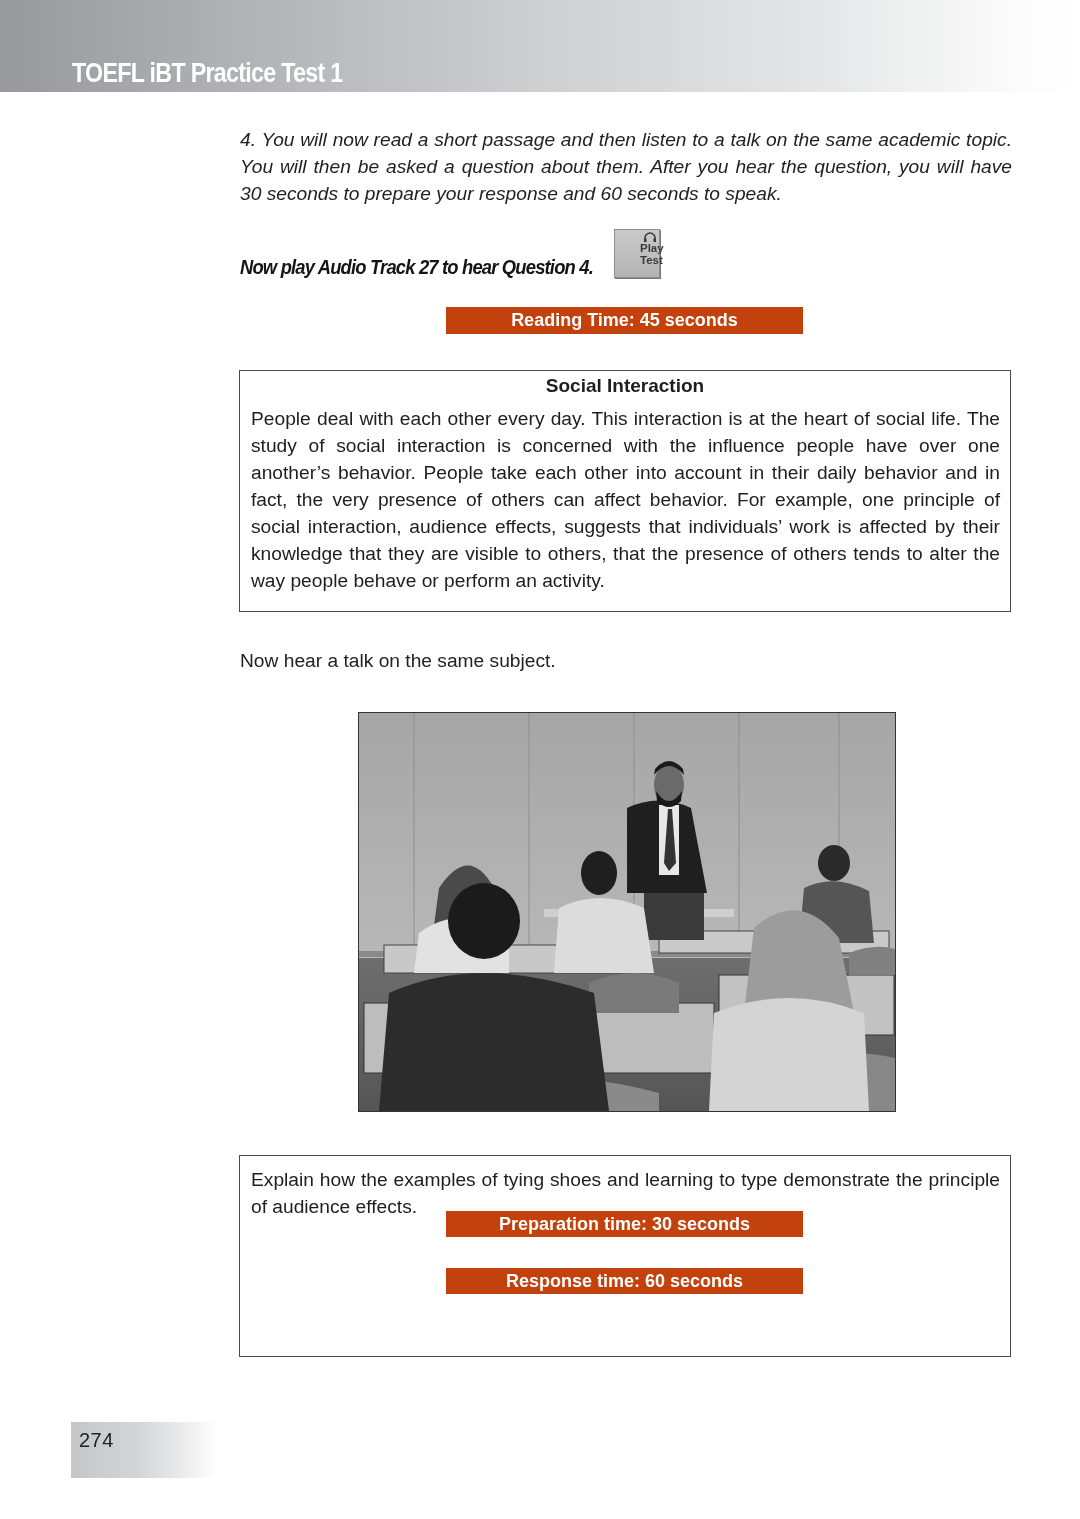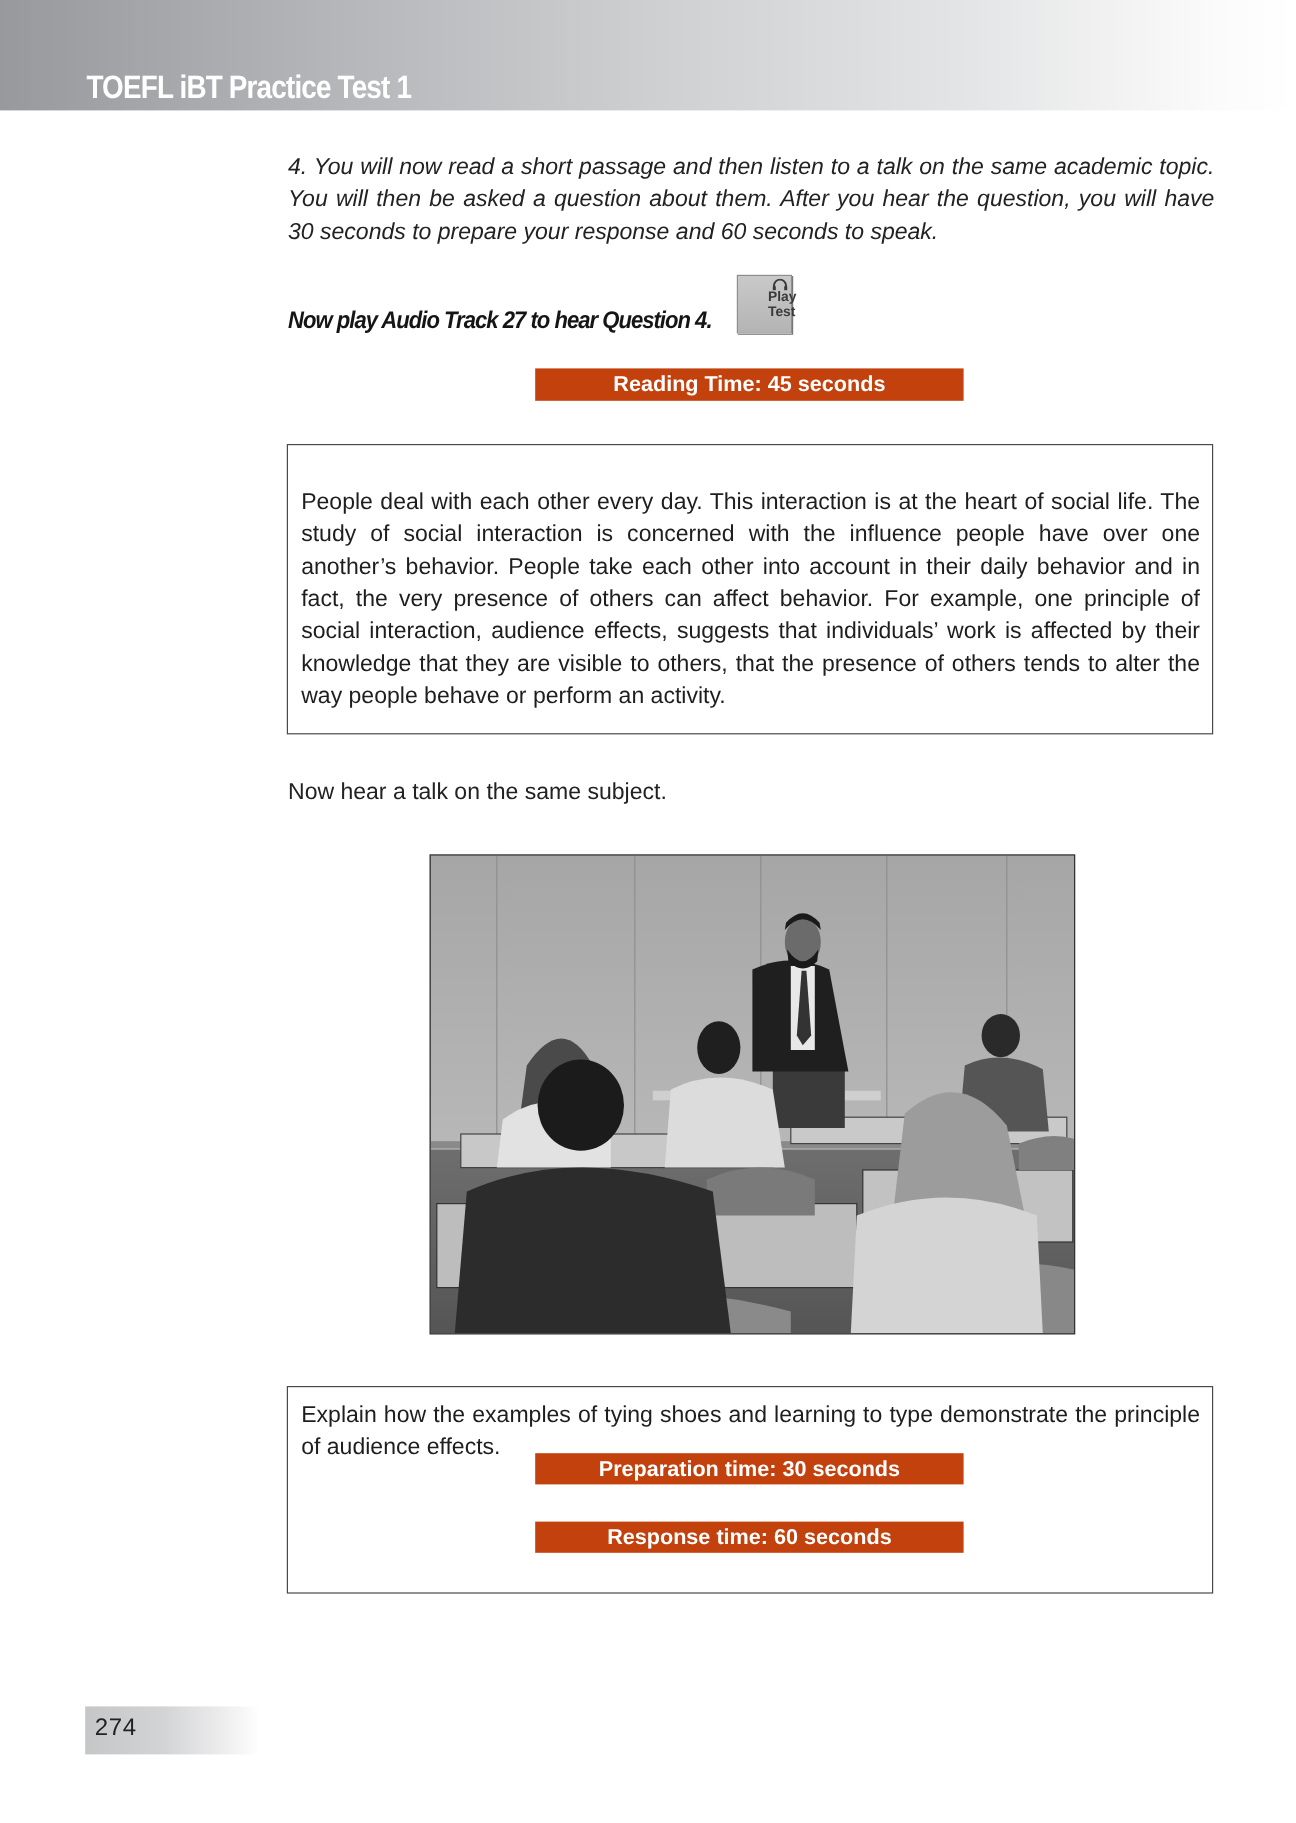--- a/index.html
+++ b/index.html
@@ -154,40 +154,40 @@
       overflow: hidden;
       background: #9b9b9b;
     }
     .photo svg { display: block; }
 
     .question-box {
       position: absolute;
       left: 239px;
       top: 1155px;
       width: 772px;
-      height: 173px;
+      height: 202px;
       border: 1px solid #4a4a4a;
       box-sizing: border-box;
     }
     .question-text {
       position: absolute;
       left: 11px;
       top: 10px;
       width: 749px;
       font-size: 19.2px;
       line-height: 27px;
       text-align: justify;
       color: #1e1e1e;
     }
     .page-number-band {
       position: absolute;
       left: 71px;
       top: 1422px;
       width: 146px;
-      height: 40px;
+      height: 56px;
       background: linear-gradient(90deg, #c4c6c8 0%, #d3d4d6 45%, #eeeeef 80%, #ffffff 100%);
     }
     .page-number {
       position: absolute;
       left: 8px;
       top: 7px;
       font-size: 20px;
       color: #222;
       letter-spacing: 0.5px;
     }
@@ -209,20 +209,21 @@
     <rect x="1" y="6.5" width="2.5" height="3.5" fill="#3a3a3a"></rect>
     <rect x="10.5" y="6.5" width="2.5" height="3.5" fill="#3a3a3a"></rect>
   </svg>
   <span class="pa-label">Play</span>
   <span class="pa-label">Test</span>
 </div>
 
 <div class="time-bar reading-bar">Reading Time: 45 seconds</div>
 
 <div class="passage-box">
+  <div class="passage-title">Social Interaction</div>
   <div class="passage-body">People deal with each other every day. This interaction is at the heart of social life. The study of social interaction is concerned with the influence people have over one another’s behavior. People take each other into account in their daily behavior and in fact, the very presence of others can affect behavior. For example, one principle of social interaction, audience effects, suggests that individuals’ work is affected by their knowledge that they are visible to others, that the presence of others tends to alter the way people behave or perform an activity.</div>
 </div>
 
 <div class="talk-line">Now hear a talk on the same subject.</div>
 
 <div class="photo" title="Black-and-white photo of a bearded lecturer in a suit standing in front of a classroom with seated students">
   <svg width="536" height="398" viewBox="0 0 536 398">
     <defs>
       <linearGradient id="wall" x1="0" y1="0" x2="0" y2="1">
         <stop offset="0" stop-color="#a6a6a6"></stop>

